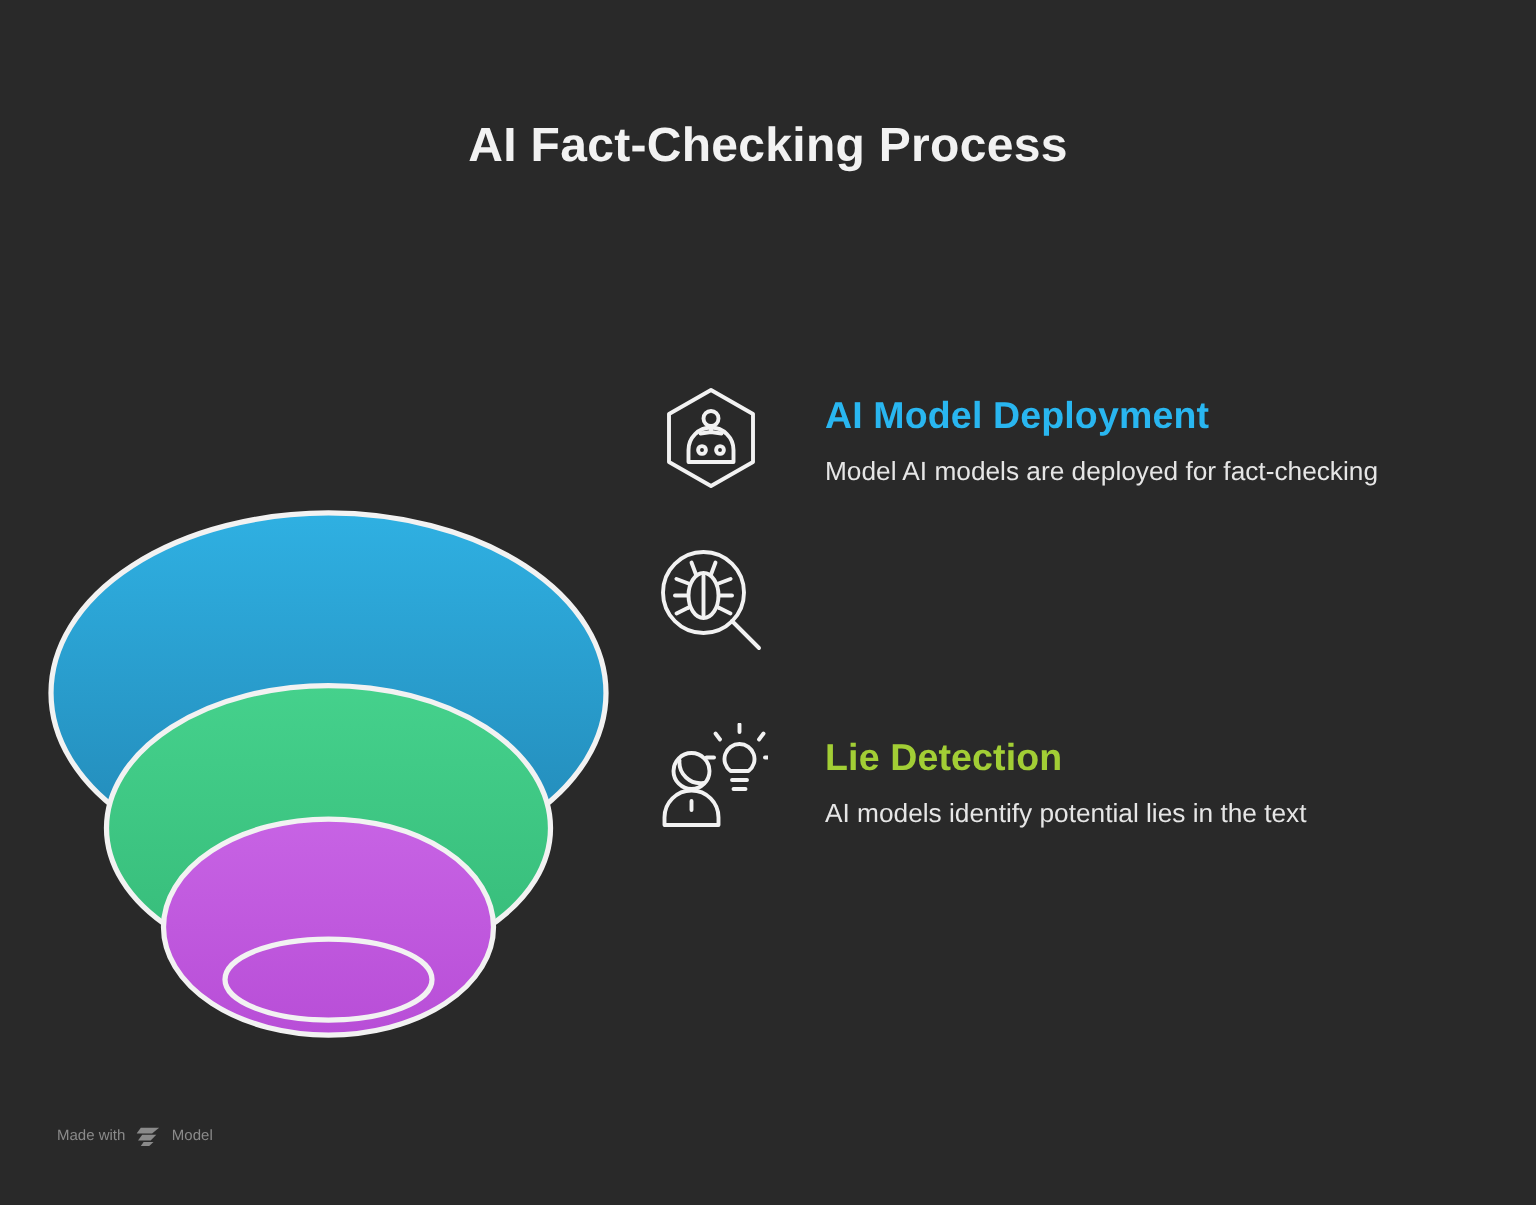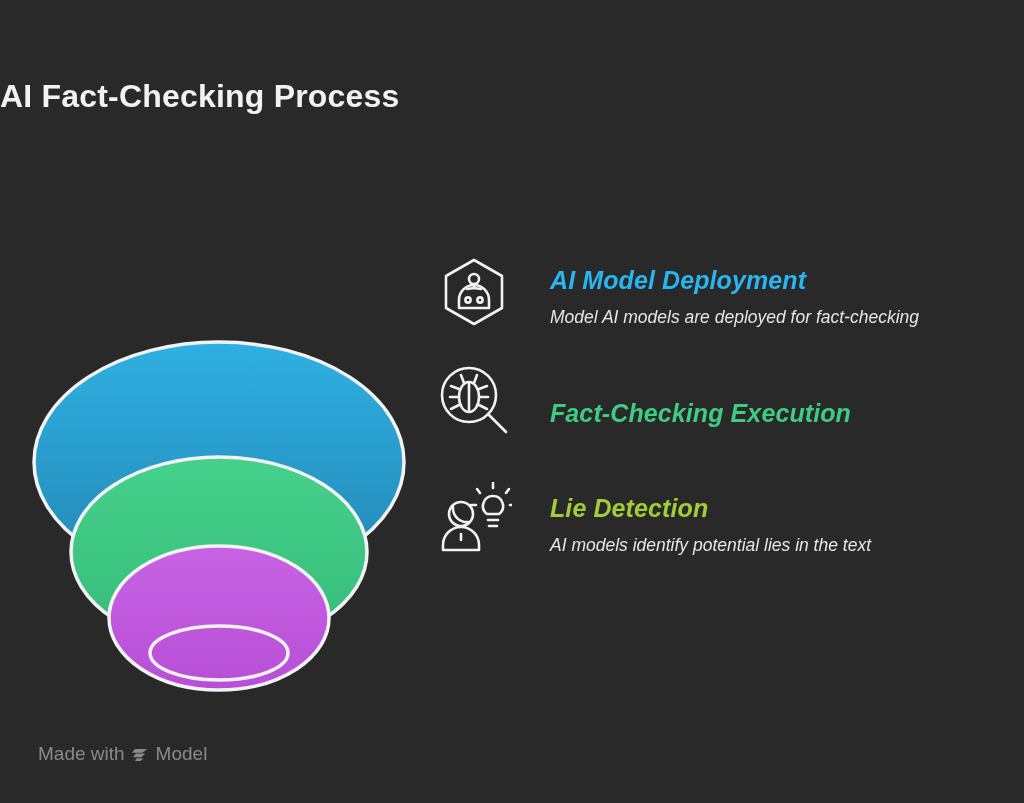--- a/index.html
+++ b/index.html
@@ -13,21 +13,21 @@
     font-family: "Liberation Sans", sans-serif;
     overflow: hidden;
     position: relative;
   }
 
   #page-title {
     position: absolute;
     top: 78px;
     left: 0;
     width: 1024px;
-    text-align: left;
+    text-align: center;
     color: #F2F2F2;
     font-size: 32px;
     font-weight: bold;
     letter-spacing: 0.2px;
   }
 
   #funnel-graphic {
     position: absolute;
     left: 0px;
     top: 230px;
@@ -37,23 +37,22 @@
 
   #steps-list {
     position: absolute;
     left: 436px;
     top: 252px;
     width: 572px;
   }
 
   .step-row {
     display: flex;
-    align-items: flex-end;
+    align-items: center;
     margin-bottom: 28px;
-    font-style: italic;
   }
   .step-row.step-2 { margin-top: 30px; }
   .step-row.step-3 { margin-top: 42px; }
 
   .step-icon {
     flex: 0 0 auto;
     width: 76px;
     height: 76px;
     margin-top: 2px;
   }
@@ -84,21 +83,21 @@
   }
   .step-body.wide { max-width: 470px; }
 
   #footer-credit {
     position: absolute;
     left: 38px;
     bottom: 38px;
     display: flex;
     align-items: center;
     color: #8A8A8A;
-    font-size: 19px;
+    font-size: 10px;
   }
   #footer-credit .napkin-mark {
     margin: 0 7px 0 7px;
     display: inline-flex;
     align-items: center;
   }
 </style>
 </head>
 <body>
 
@@ -169,21 +168,20 @@
         <path d="M23 27 L15 24"></path>
         <path d="M43 27 L51 24"></path>
         <path d="M22 35 L14 35"></path>
         <path d="M44 35 L52 35"></path>
         <path d="M23 43 L15 47"></path>
         <path d="M43 43 L51 47"></path>
         <path d="M33 22 L33 48"></path>
       </svg>
     </div>
     <div class="step-text">
-      <div class="step-heading accent-green">Fact-Checking Execution</div>
     </div>
   </div>
 
   <div class="step-row step-3">
     <div class="step-icon">
       <svg viewBox="0 0 76 76" width="76" height="76" xmlns="http://www.w3.org/2000/svg" fill="none" stroke="#F2F2F2" stroke-width="2.6" stroke-linecap="round" stroke-linejoin="round">
         <circle cx="25" cy="32" r="12"></circle>
         <path d="M17 25 A14 14 0 0 0 33 40"></path>
         <path d="M7 68 L7 63 A18 18 0 0 1 43 63 L43 68 Z"></path>
         <path d="M25 52 L25 58"></path>

